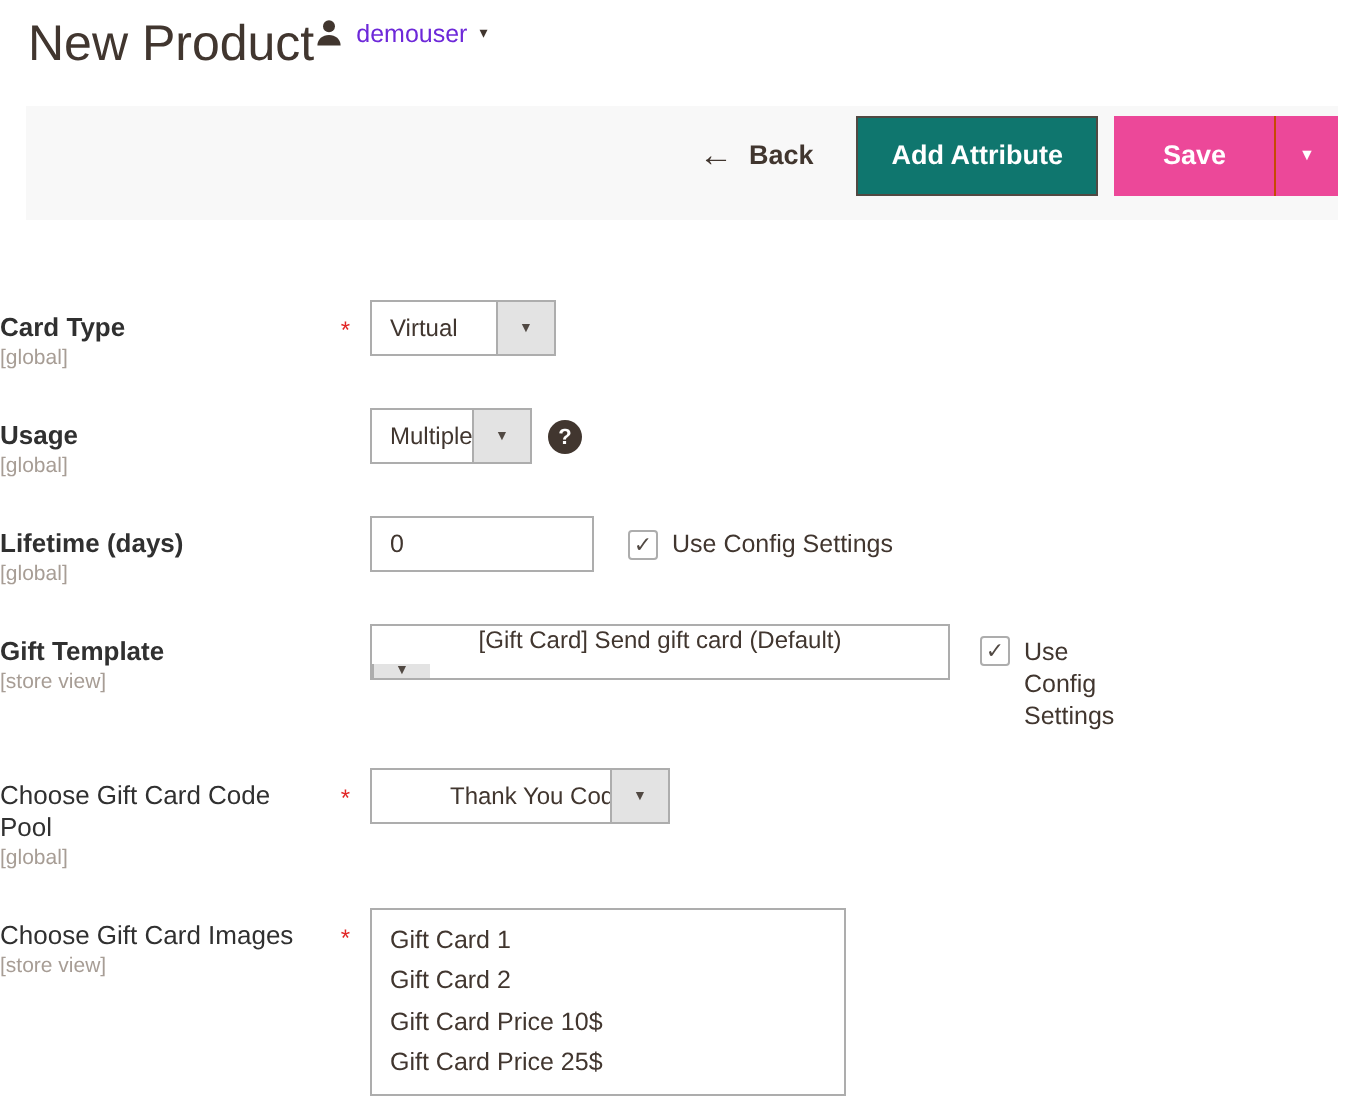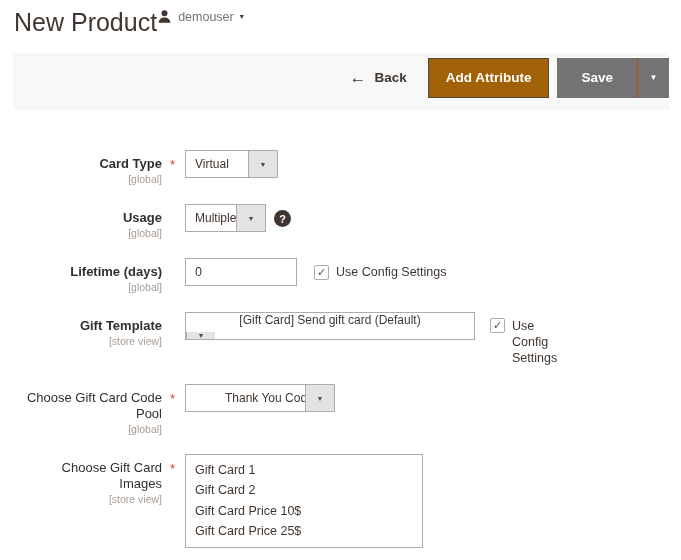--- a/index.html
+++ b/index.html
@@ -6,44 +6,44 @@
   html,body { width:681px; height:560px; background:#fff; overflow:hidden;
     font-family:"Liberation Sans","DejaVu Sans",sans-serif; }
   .page { width:681px; height:560px; position:relative; }
 
   
   .header { display:flex; align-items:flex-start;
     padding:5px 16px 0 14px; }
   .page-title { font-size:25px; font-weight:400; color:#41362f; line-height:34px; }
   .user-menu { display:flex; align-items:center; gap:6px; margin-top:4px; cursor:pointer; }
   .user-icon svg { width:15px; height:15px; display:block; fill:#41362f; }
-  .user-name { font-size:12.5px; color:#737373; }
+  .user-name { font-size:12.5px; color:#6d28d9; }
   .user-caret { font-size:8px; color:#41362f; line-height:1; margin-top:1px; }
 
   
   .toolbar { margin:14px 12px 0 13px; height:57px; background:#f8f8f8;
     display:flex; justify-content:flex-end; align-items:center; padding-bottom:8px; }
   .btn-back { display:flex; align-items:center; gap:8px; margin-right:21px;
     color:#41362f; cursor:pointer; }
   .back-arrow { font-size:17px; line-height:1; }
   .back-label { font-size:13.5px; font-weight:700; }
-  .btn-dark { height:40px; padding:0 17px; background:#a16207; border:1px solid #514943;
+  .btn-dark { height:40px; padding:0 17px; background:#0f766e; border:1px solid #514943;
     color:#fff; font-size:13.5px; font-weight:700; cursor:pointer; margin-right:8px;
     font-family:inherit; }
-  .btn-save { display:flex; height:40px; background:#737373; color:#fff; cursor:pointer; }
+  .btn-save { display:flex; height:40px; background:#ec4899; color:#fff; cursor:pointer; }
   .save-main { display:flex; align-items:center; padding:0 24px;
     font-size:13.5px; font-weight:700; }
   .save-divider { width:1px; background:#c64a02; }
   .save-caret { width:31px; display:flex; align-items:center; justify-content:center;
     font-size:8px; }
 
   
   .form { margin-top:40px; }
   .form-row { display:flex; margin-bottom:18px; }
-  .label-col { width:162px; flex-shrink:0; text-align:right; padding-top:6px;padding-left:16px; }
+  .label-col { width:162px; flex-shrink:0; text-align:left; padding-top:6px; }
   .label-line { position:relative; display:block; font-size:13px; color:#303030;
     line-height:16px; }
   .label-line.bold { font-weight:700; }
   .req { position:absolute; right:-13px; top:1px; color:#e22626; font-size:12px;
     font-weight:400; }
   .scope { font-size:10.5px; color:#a79d95; line-height:13px; margin-top:1px; }
   .field-col { margin-left:23px; display:flex; align-items:flex-start; }
 
   .select { display:flex; align-items:center; justify-content:space-between;
     height:28px; border:1px solid #adadad; background:#fff; cursor:pointer; }

